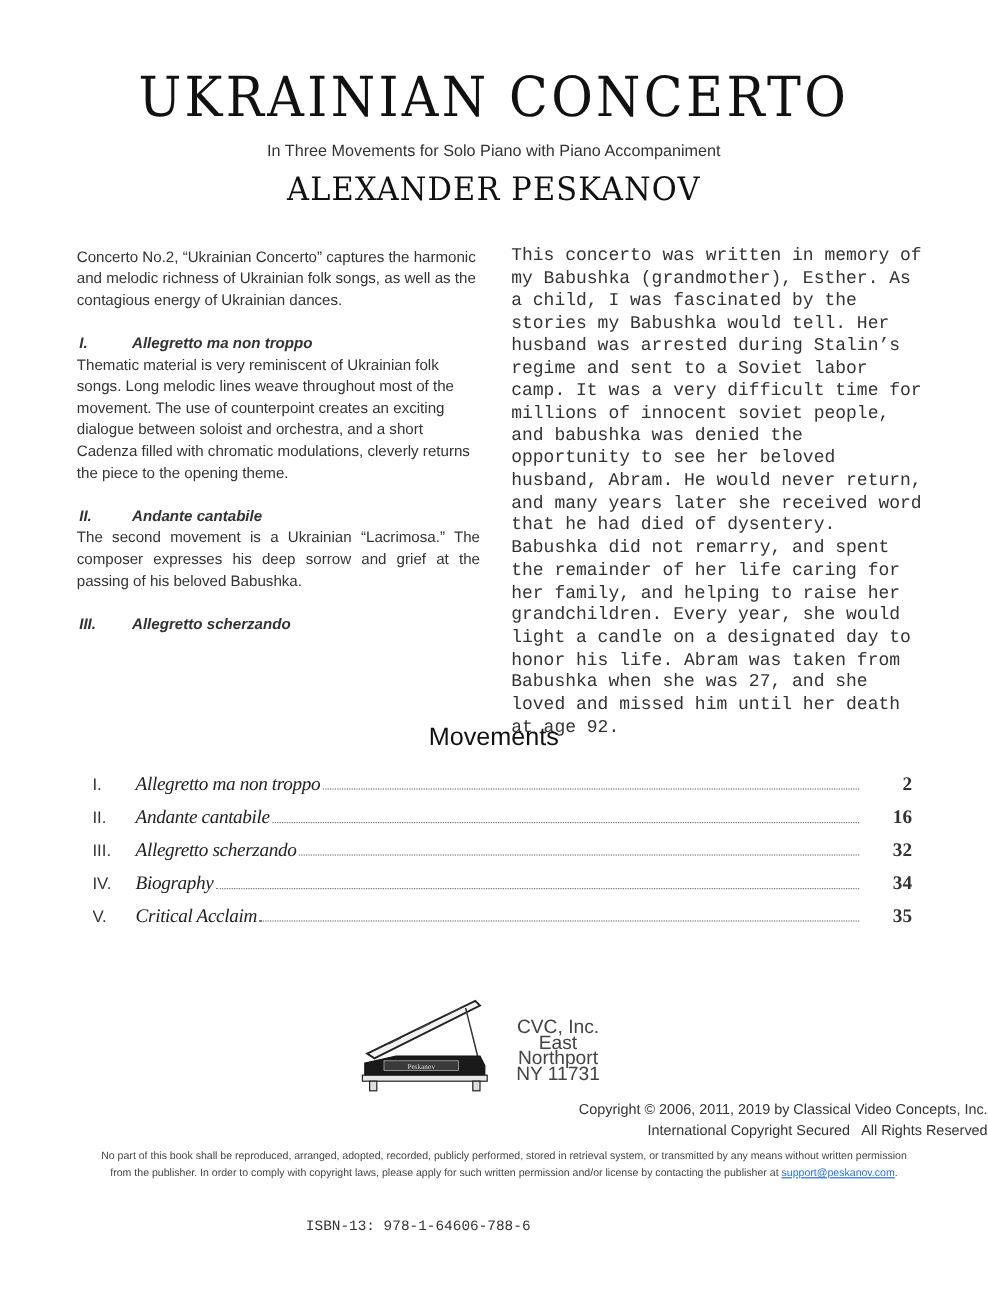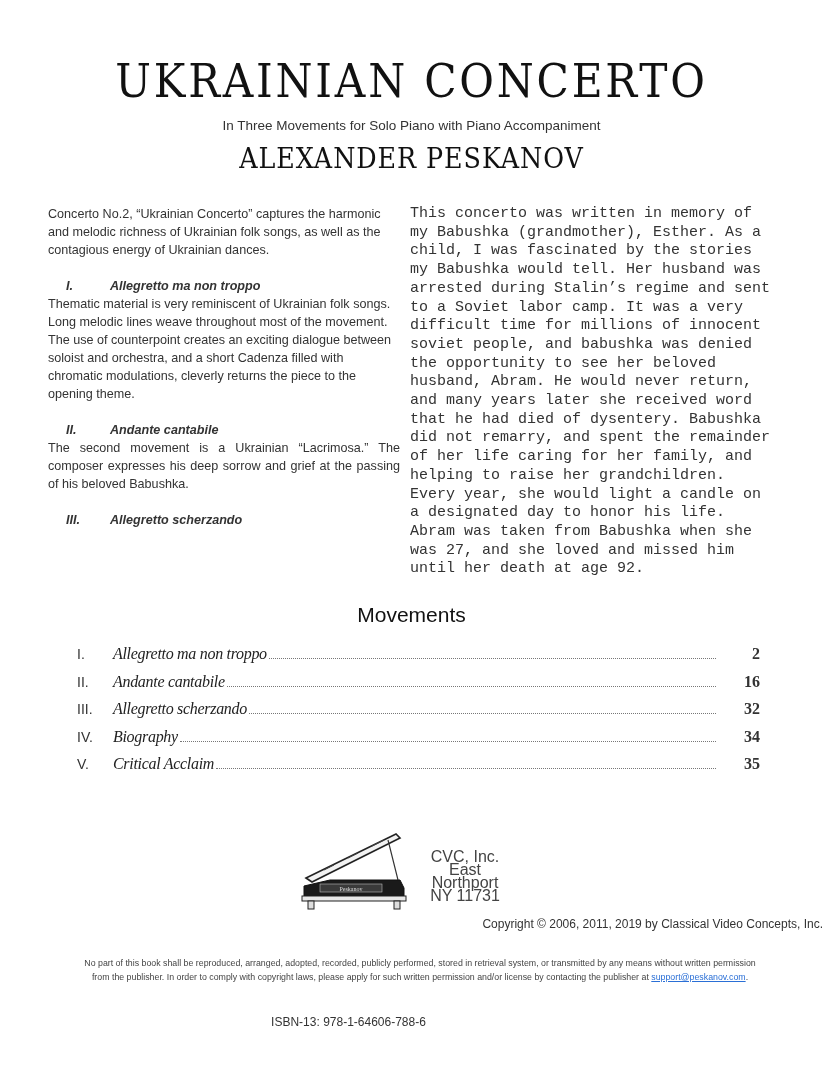--- a/index.html
+++ b/index.html
@@ -17,21 +17,21 @@
   }
   #composer {
     position: absolute; left: 0; width: 823px; top: 145px; text-align: center;
     font-family: "DejaVu Serif", "Liberation Serif", serif; font-size: 27px;
     letter-spacing: 1px; color: #111; line-height: 1; transform: scaleX(0.94);
   }
 
   .col { position: absolute; top: 205px; font-family: "Liberation Sans", sans-serif; font-size: 12.6px; line-height: 18px; color: #333; }
   #left-col { left: 48px; width: 352px; }
   #right-col { left: 410px; width: 362px; font-size: 15px; line-height: 18.7px; font-family: Liberation Mono, monospace; }
-  .col p { margin: 0 0 18px 0; }
+  .col p { margin: 0 0 18px 16px; }
   .mvt-head { font-style: italic; font-weight: bold; margin: 0; padding-left: 18px; display: flex; }
   .mvt-head .num { width: 44px; display: inline-block; }
   .mvt-body { margin: 0 0 18px 0; }
   .justify { text-align: justify; }
 
   #contents-title {
     position: absolute; left: 0; width: 823px; top: 603px; text-align: center;
     font-family: "Liberation Sans", sans-serif; font-size: 21px; color: #111;
   }
   #toc { position: absolute; left: 77px; top: 645px; width: 683px; }
@@ -41,21 +41,21 @@
   .toc-leader { flex: 1; border-bottom: 1.5px dotted #777; margin: 0 4px 4px 2px; }
   .toc-page { width: 40px; text-align: right; font-size: 16px; font-weight: bold; color: #333; }
 
   #logo { position: absolute; left: 300px; top: 830px; width: 110px; height: 82px; }
   #publisher { position: absolute; left: 420px; top: 850px; width: 90px; text-align: center; font-family: "Liberation Sans", sans-serif; font-size: 16px; line-height: 13px; color: #444; }
   #publisher div { margin: 0; }
 
   #copyright { position: absolute; left: 0; width: 823px; top: 915px; text-align: right; font-family: "Liberation Sans", sans-serif; font-size: 12px; line-height: 18px; color: #333; }
   #rights { position: absolute; left: 80px; width: 680px; top: 956px; text-align: center; font-family: "Liberation Sans", sans-serif; font-size: 8.8px; line-height: 14px; color: #444; }
   #rights a { color: #2a6fd6; text-decoration: underline; }
-  #isbn { position: absolute; left: 0; width: 697px; top: 1015px; text-align: center; font-family: Liberation Sans, sans-serif; font-size: 12px; color: #333; }
+  #isbn { position: absolute; left: 0; width: 697px; top: 1015px; text-align: center; font-family: Liberation Mono, monospace; font-size: 12px; color: #333; }
 </style>
 </head>
 <body>
 
 <h1 id="title">UKRAINIAN CONCERTO</h1>
 <div id="subtitle">In Three Movements for Solo Piano with Piano Accompaniment</div>
 <div id="composer">ALEXANDER PESKANOV</div>
 
 <div id="left-col" class="col">
   <p>Concerto No.2, “Ukrainian Concerto” captures the harmonic and melodic richness of Ukrainian folk songs, as well as the contagious energy of Ukrainian dances.</p>
@@ -138,17 +138,18 @@
 </div>
 
 <div id="publisher">
   <div>CVC, Inc.</div>
   <div>East Northport</div>
   <div>NY 11731</div>
 </div>
 
 <div id="copyright">
   <div>Copyright © 2006, 2011, 2019 by Classical Video Concepts, Inc.</div>
+  <div style="white-space: pre;">International Copyright Secured   All Rights Reserved</div>
 </div>
 
 <div id="rights"><span>No part of this book shall be reproduced, arranged, adopted, recorded, publicly performed, stored in retrieval system, or transmitted by any means without written permission from the publisher. In order to comply with copyright laws, please apply for such written permission and/or license by contacting the publisher at </span><a href="support@peskanov.com">support@peskanov.com</a><span>.</span></div>
 
 <div id="isbn">ISBN-13: 978-1-64606-788-6</div>
 
 </body></html>

